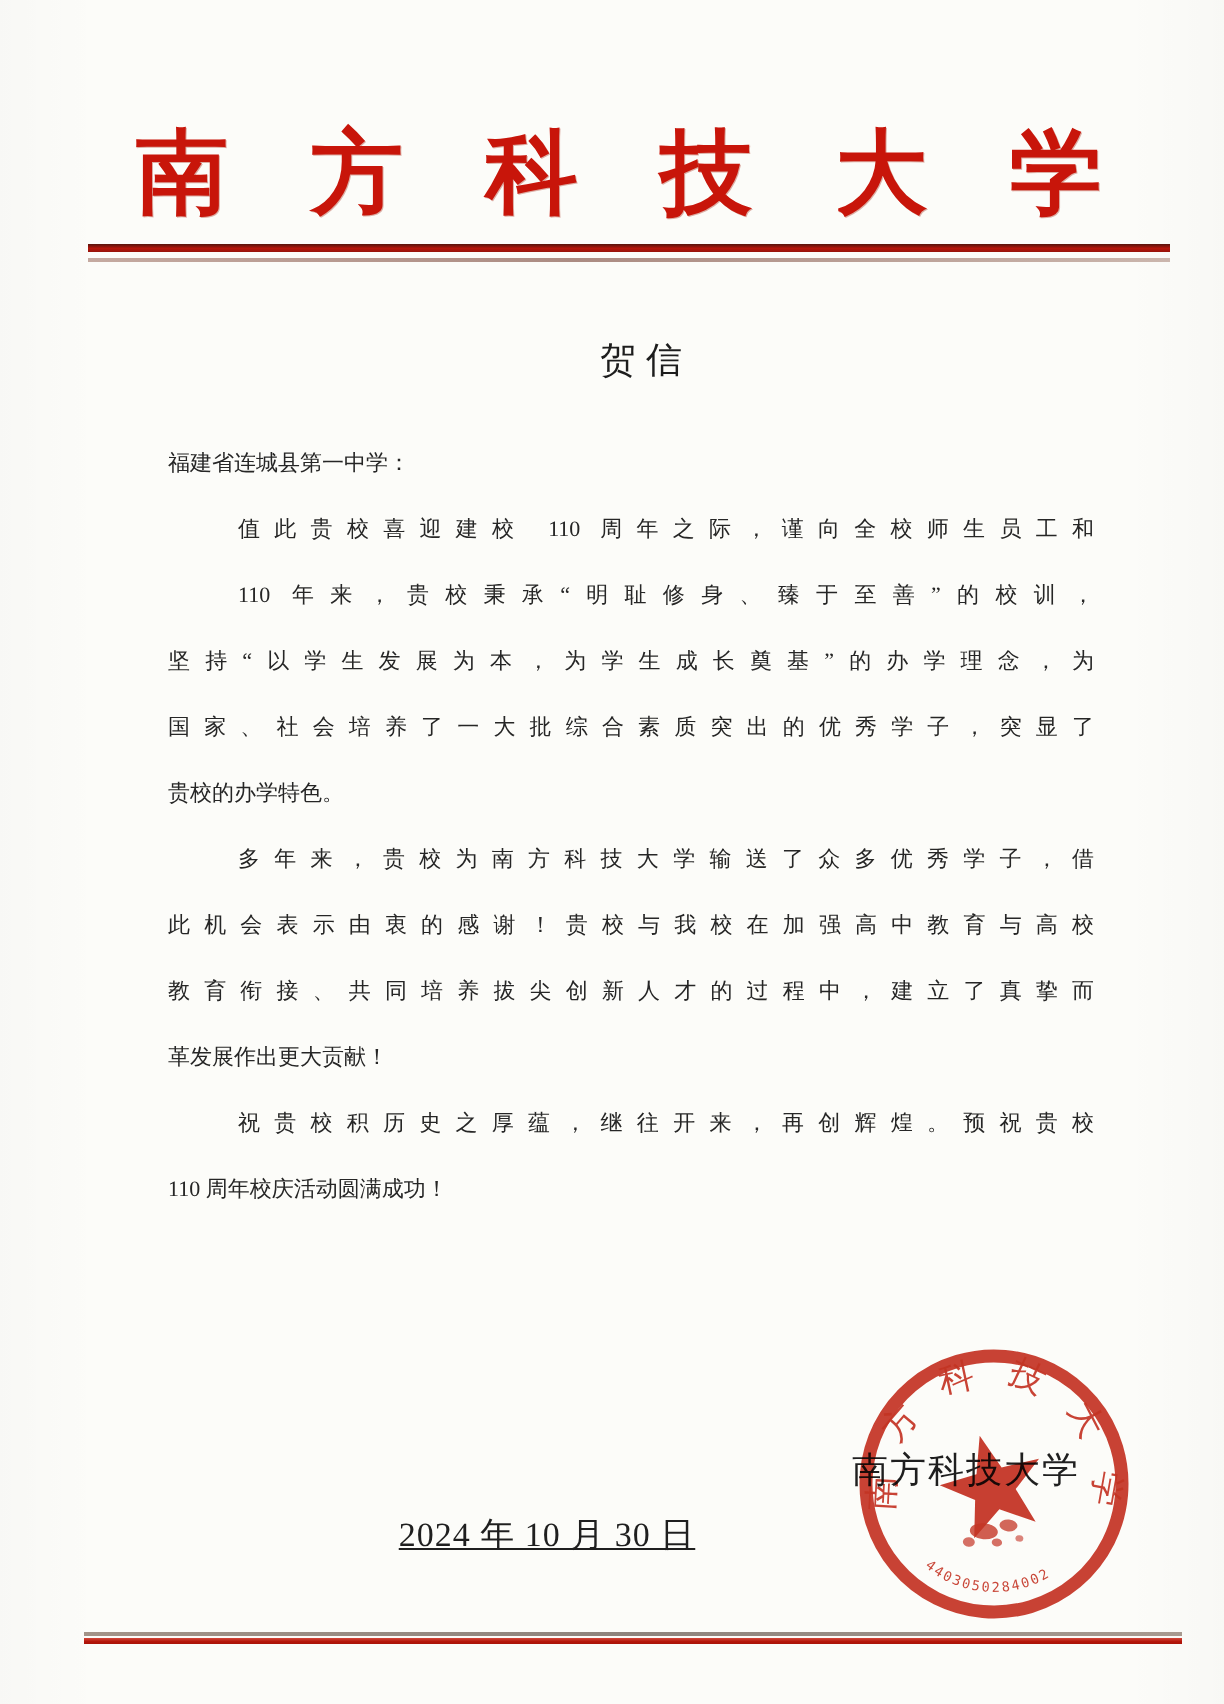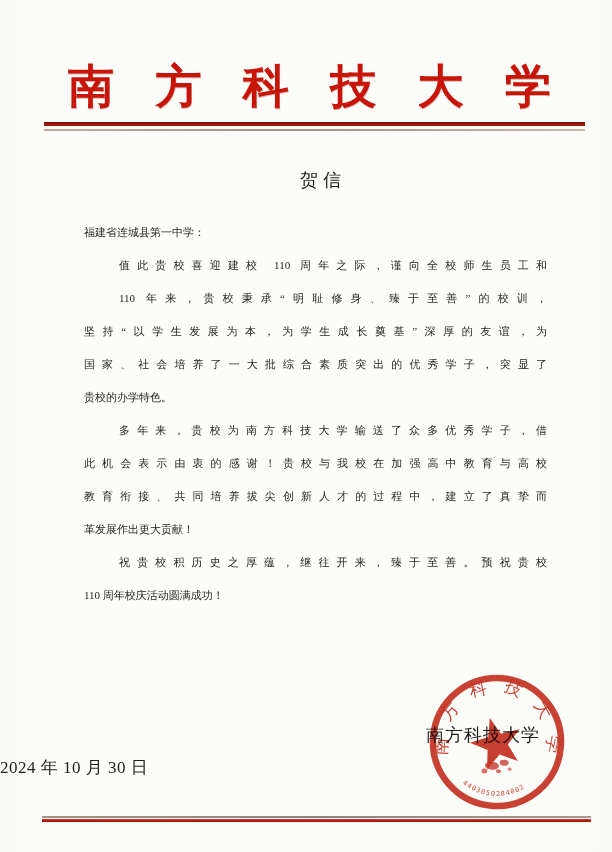--- a/index.html
+++ b/index.html
@@ -45,22 +45,22 @@
   .line.just{text-align-last:justify;}
   .line.ind{text-indent:35px;}
   
   .signature{
     position:absolute;top:723px;left:0;width:540px;
     text-align:right;font-size:18px;line-height:24px;
     color:#1f1f1f;letter-spacing:1px;
   }
   .letter-date{
     position:absolute;top:756px;left:0;width:547px;
-    text-align:left;font-size:17px;line-height:24px;
-    color:#1f1f1f;letter-spacing:0.5px;
+    text-align:center;font-size:17px;line-height:24px;
+    color:#1f1f1f;letter-spacing:0.5px;text-decoration:underline;
   }
   
   .seal{
     position:absolute;left:424px;top:666px;width:146px;height:152px;
     transform:rotate(5deg);
     mix-blend-mode:multiply;
     opacity:0.95;
   }
   
   .footer-rule{position:absolute;left:42px;top:816px;width:549px;}
@@ -89,32 +89,32 @@
 
   <div class="letter-body">
       <div class="para">
         <div class="line">福建省连城县第一中学：</div>
       </div>
       <div class="para">
         <div class="line just ind">值此贵校喜迎建校 110 周年之际，谨向全校师生员工和</div>
       </div>
       <div class="para">
         <div class="line just ind">110 年来，贵校秉承“明耻修身、臻于至善”的校训，</div>
-        <div class="line just">坚持“以学生发展为本，为学生成长奠基”深厚的友谊，为</div>
+        <div class="line just">坚持“以学生发展为本，为学生成长奠基”的办学理念，为</div>
         <div class="line just">国家、社会培养了一大批综合素质突出的优秀学子，突显了</div>
         <div class="line">贵校的办学特色。</div>
       </div>
       <div class="para">
         <div class="line just ind">多年来，贵校为南方科技大学输送了众多优秀学子，借</div>
         <div class="line just">此机会表示由衷的感谢！贵校与我校在加强高中教育与高校</div>
         <div class="line just">教育衔接、共同培养拔尖创新人才的过程中，建立了真挚而</div>
         <div class="line">革发展作出更大贡献！</div>
       </div>
       <div class="para">
-        <div class="line just ind">祝贵校积历史之厚蕴，继往开来，臻于至善。预祝贵校</div>
+        <div class="line just ind">祝贵校积历史之厚蕴，继往开来，再创辉煌。预祝贵校</div>
         <div class="line">110 周年校庆活动圆满成功！</div>
       </div>
     </div>
 
   <div class="signature">南方科技大学</div>
   <div class="letter-date">2024 年 10 月 30 日</div>
 
   <svg class="seal" viewBox="0 0 146 152" xmlns="http://www.w3.org/2000/svg">
     <defs>
       <path id="sealArcTop" d="M 27.7,97.1 A 50,50 0 1 1 118.3,97.1" fill="none"></path>

